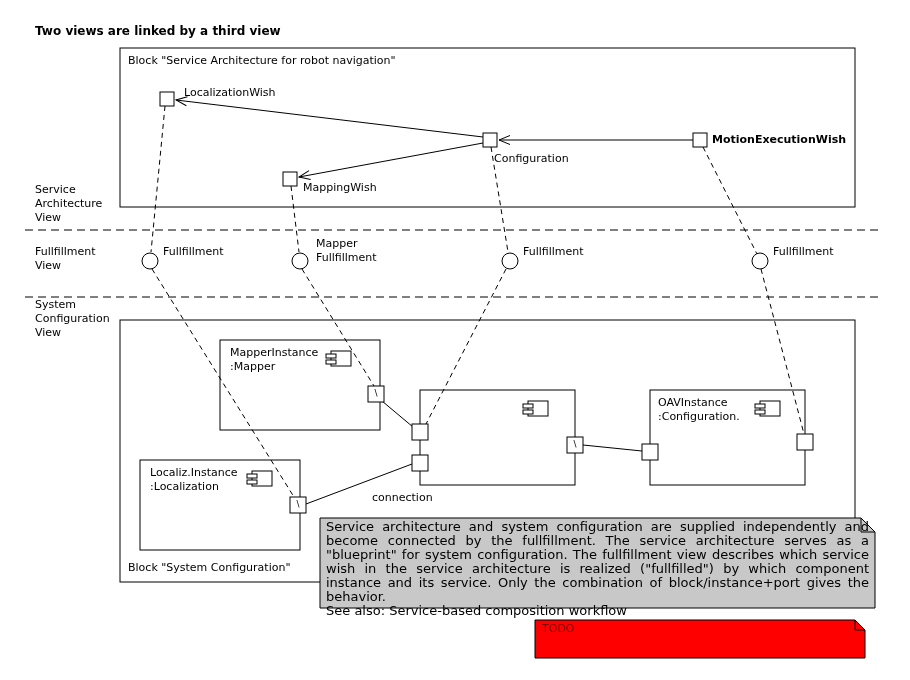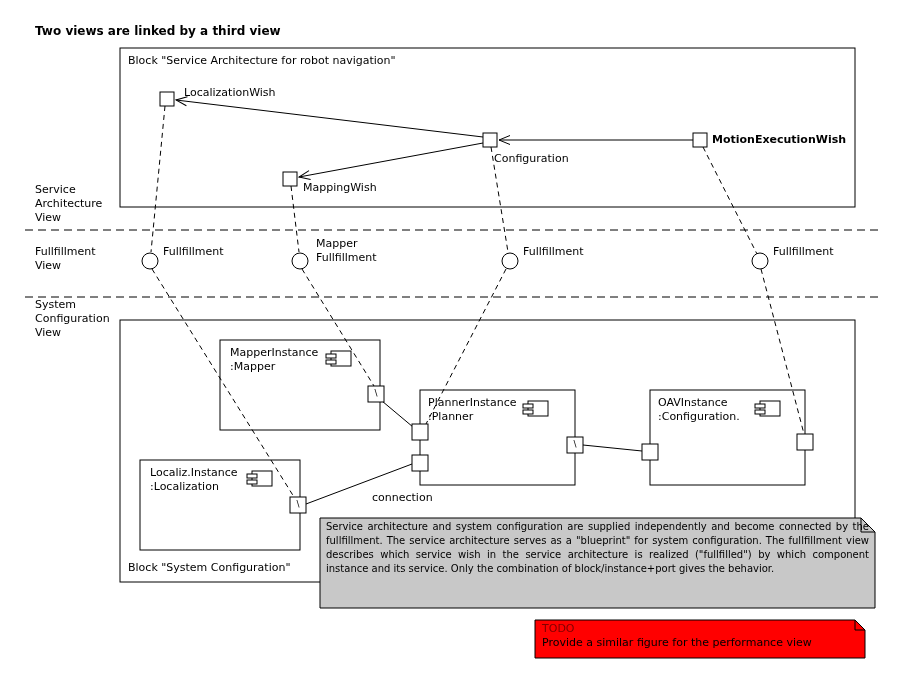--- a/index.html
+++ b/index.html
@@ -5,21 +5,21 @@
   html,body{margin:0;padding:0;background:#fff;}
   .canvas{
     position:relative;width:910px;height:680px;background:#ffffff;
     font-family:"DejaVu Sans","Liberation Sans",sans-serif;color:#000;overflow:hidden;
   }
   .canvas svg{position:absolute;left:0;top:0;}
   .t{position:absolute;font-size:11px;line-height:14px;white-space:nowrap;}
   .title{font-weight:bold;font-size:12px;}
   .lines div{font-size:11px;line-height:14px;}
   .port-glyph{position:absolute;width:16px;height:16px;font-size:9px;line-height:15px;text-align:center;}
-  .note-text{position:absolute;left:326px;top:520px;width:543px;font-size:10px;line-height:14px;}
+  .note-text{position:absolute;left:326px;top:520px;width:543px;font-size:13px;line-height:14px;}
   .note-body{text-align:justify;}
   .todo-title{font-weight:normal;color:#7f0000;}
 </style>
 </head>
 <body>
 
 <div class="canvas">
 
   <svg width="910" height="680" viewBox="0 0 910 680">
     <defs>
@@ -132,39 +132,35 @@
     <div>Mapper</div>
     <div>Fullfillment</div>
   </div>
   <div class="t" style="left:523px;top:245px;">Fullfillment</div>
   <div class="t" style="left:773px;top:245px;">Fullfillment</div>
 
   <div class="t lines" style="left:230px;top:346px;">
     <div>MapperInstance</div>
     <div>:Mapper</div>
   </div>
-  <div class="t lines" style="left:428px;top:396px;">
-    <div>PlannerInstance</div>
-    <div>:Planner</div>
-  </div>
   <div class="t lines" style="left:658px;top:396px;">
     <div>OAVInstance</div>
     <div>:Configuration.</div>
   </div>
   <div class="t lines" style="left:150px;top:466px;">
     <div>Localiz.Instance</div>
     <div>:Localization</div>
   </div>
 
   <div class="t" style="left:344px;top:491px;margin-left:28px;">connection</div>
 
   <div class="port-glyph" style="left:368px;top:386px;">\</div>
   <div class="port-glyph" style="left:567px;top:437px;">\</div>
   <div class="port-glyph" style="left:290px;top:497px;">\</div>
 
   <div class="note-text">
     <div class="note-body">Service architecture and system configuration are supplied independently and become connected by the fullfillment. The service architecture serves as a "blueprint" for system configuration. The fullfillment view describes which service wish in the service architecture is realized ("fullfilled") by which component instance and its service. Only the combination of block/instance+port gives the behavior.</div>
+    <div>See also: Service-based composition workflow</div>
   </div>
 
   <div class="t todo-title" style="left:542px;top:622px;">TODO</div>
-  <div class="t" style="left:542px;top:636px;">Provide a similar figure for the performance view</div>
 
 </div>
 
 </body></html>

